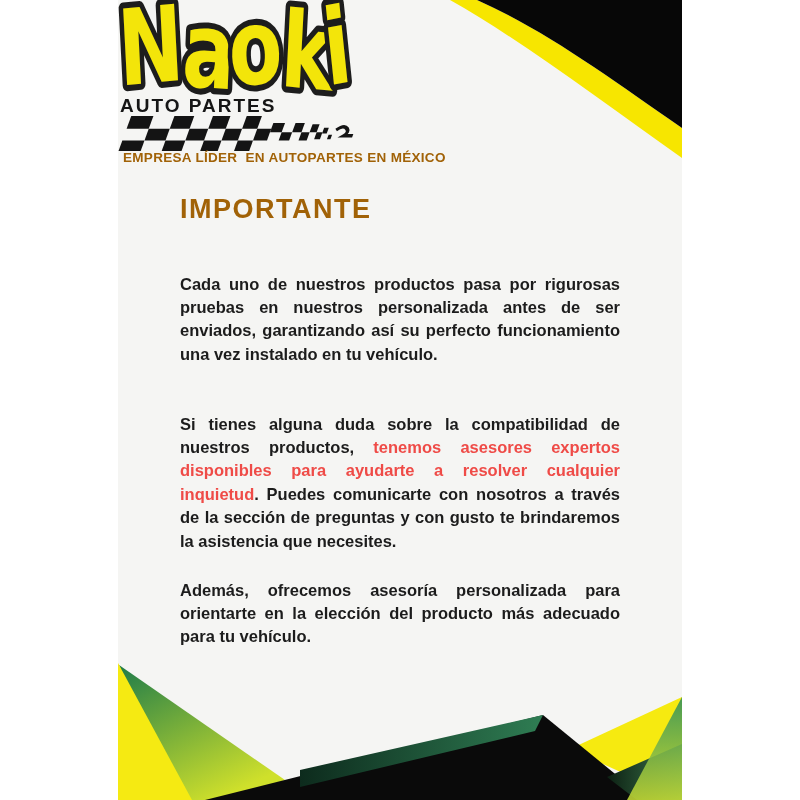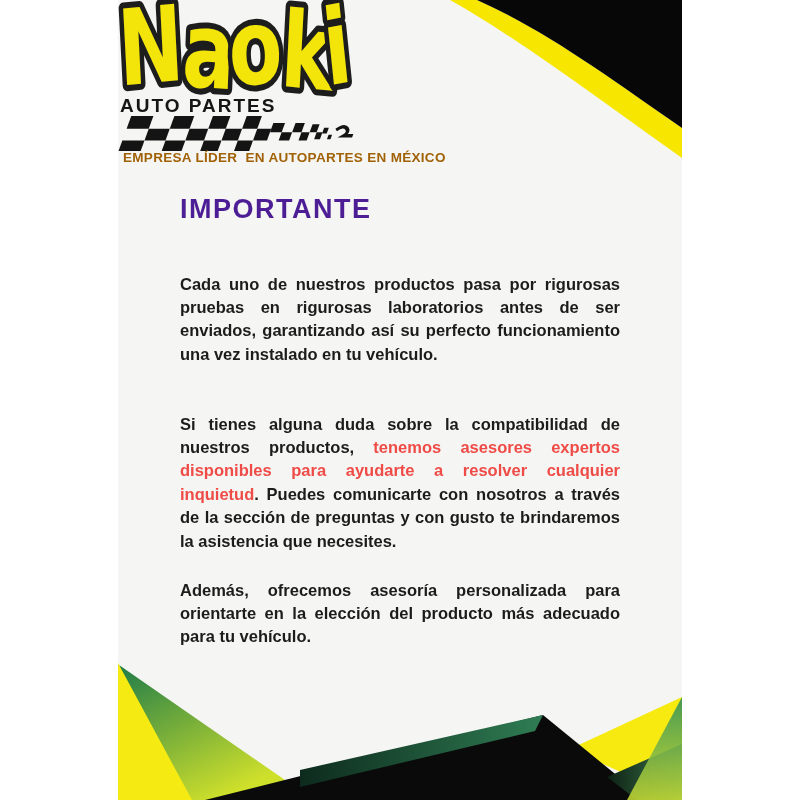--- a/index.html
+++ b/index.html
@@ -10,21 +10,21 @@
   .logo-svg{position:absolute;left:0;top:-2px;width:260px;height:100px;}
   .logo-text{font-family:"DejaVu Sans", sans-serif;font-weight:bold;font-size:78px;
              letter-spacing:-4px;paint-order:stroke;stroke:#1d1d1d;stroke-width:9px;
              stroke-linejoin:round;fill:#f3e50a;}
   .autopartes{position:absolute;left:2px;top:95px;font-size:19px;font-weight:bold;
               color:#161616;letter-spacing:2px;white-space:pre;}
   .flag-svg{position:absolute;left:0;top:116px;width:240px;height:35px;}
   .tagline{position:absolute;left:5px;top:150px;font-size:13.5px;font-weight:bold;
            color:#a16207;letter-spacing:0.3px;white-space:pre;}
   .heading{position:absolute;left:62px;top:194px;font-size:27px;font-weight:bold;
-           color:#4c1d95;letter-spacing:1.5px;}
+           color:#a16207;letter-spacing:1.5px;}
   .para{position:absolute;left:62px;width:440px;font-size:16.5px;line-height:23.4px;
         font-weight:bold;color:#1c1c1c;text-align:justify;}
   .para.p1{top:256px;}
   .para.p2{top:396px;}
   .para.p3{top:562px;}
   .hl{color:#ef4b47;}
 </style>
 </head>
 <body>
 
@@ -93,20 +93,20 @@
         <rect x="169" y="10" width="4" height="5"></rect>
           <rect x="175" y="16" width="3" height="4"></rect>
         <path d="M180 12 q5 -5 9 -1 q3 3 -1 6 l8 0" stroke="#141414" stroke-width="3" fill="none"></path>
       </g>
     </svg>
 
     <div class="tagline">EMPRESA LÍDER  EN AUTOPARTES EN MÉXICO</div>
 
     <div class="heading">IMPORTANTE</div>
 
-    <p class="para p1"><span>Cada uno de nuestros productos pasa por rigurosas pruebas en rigurosas laboratorios antes de ser enviados, garantizando así su perfecto funcionamiento una vez instalado en tu vehículo.</span></p>
+    <p class="para p1"><span>Cada uno de nuestros productos pasa por rigurosas pruebas en nuestros personalizada antes de ser enviados, garantizando así su perfecto funcionamiento una vez instalado en tu vehículo.</span></p>
 
     <p class="para p3"><span>Además, ofrecemos asesoría personalizada para orientarte en la elección del producto más adecuado para tu vehículo.</span></p>
 
     <p class="para p2"><span>Si tienes alguna duda sobre la compatibilidad de nuestros productos, </span><span class="hl">tenemos asesores expertos disponibles para ayudarte a resolver cualquier inquietud</span><span>. Puedes comunicarte con nosotros a través de la sección de preguntas y con gusto te brindaremos la asistencia que necesites.</span></p>
 
   </div>
 </div>
 
 </body></html>

